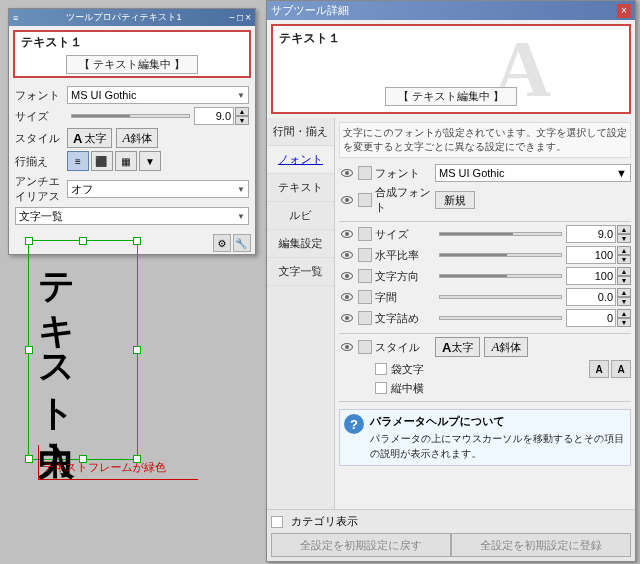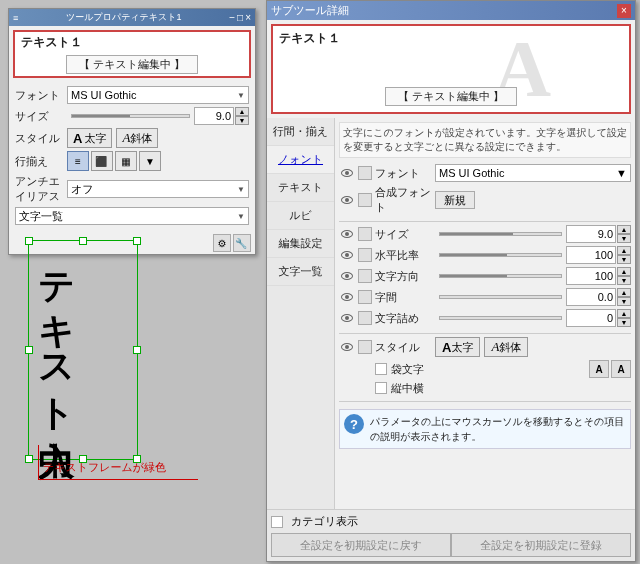--- a/index.html
+++ b/index.html
@@ -905,20 +905,21 @@
         <div class="lock-icon" style="visibility:hidden;"></div>
         <div class="checkbox"></div>
         <span class="checkbox-label">縦中横</span>
       </div>
 
       <div class="divider"></div>
 
       <div class="help-section">
         <div class="help-icon">?</div>
         <div>
+          <div style="font-size:11px; font-weight:bold; margin-bottom:2px;">パラメータヘルプについて</div>
           <div class="help-text">パラメータの上にマウスカーソルを移動するとその項目の説明が表示されます。</div>
         </div>
       </div>
     </div>
   </div>
 
   <div class="subtool-bottom">
     <div class="checkbox-bottom">
       <div class="checkbox"></div>
       <span style="font-size:11px; margin-left:4px;">カテゴリ表示</span>

